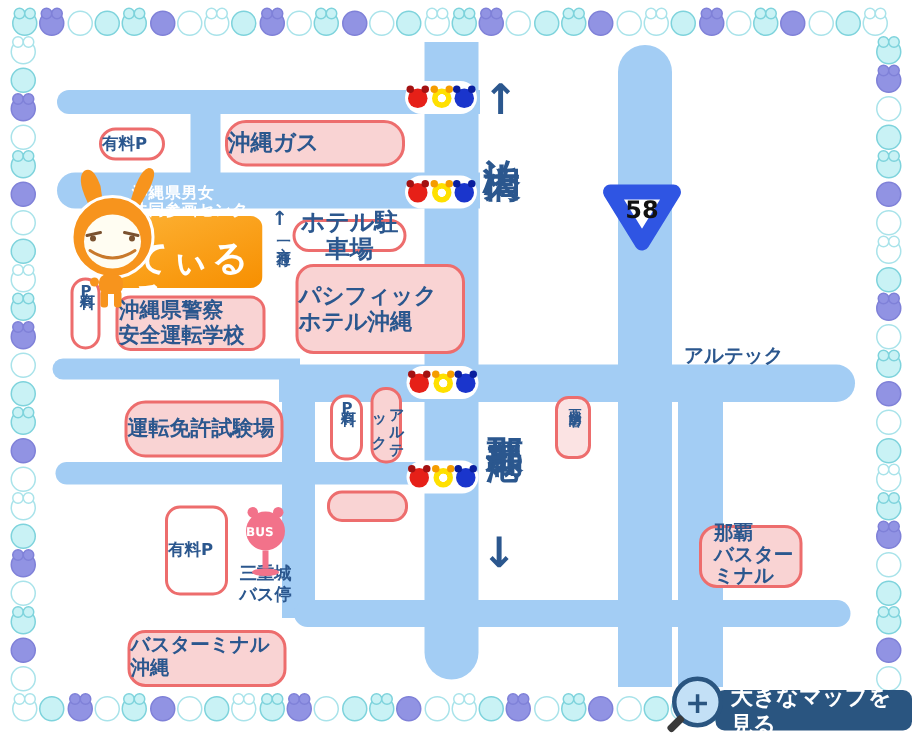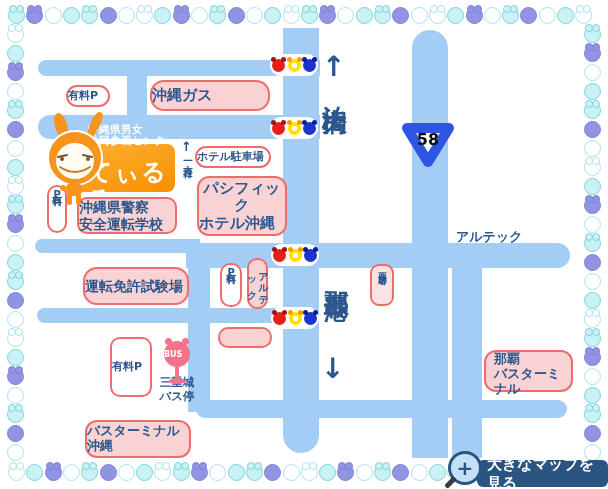--- a/index.html
+++ b/index.html
@@ -125,25 +125,25 @@
 
   <div class="box vtext white" style="left:47px;top:185px;width:20px;height:48px;border-radius:10px;font-size:10px;">
     <span>有料P</span>
   </div>
 
   <div class="box" style="left:77px;top:197px;width:100px;height:37px;border-radius:10px;font-size:14px;">
     <span>沖縄県警察</span>
     <span>安全運転学校</span>
   </div>
 
-  <div class="box white" style="left:195px;top:146px;width:76px;height:22px;border-radius:11px;font-size:11px;">
+  <div class="box white" style="left:195px;top:146px;width:76px;height:22px;border-radius:11px;font-size:16px;">
     <span>ホテル駐車場</span>
   </div>
 
-  <div class="box" style="left:197px;top:176px;width:90px;height:60px;border-radius:12px;font-size:15px;">
+  <div class="box" style="left:197px;top:176px;width:113px;height:60px;border-radius:12px;font-size:15px;">
     <span>パシフィック</span>
     <span>ホテル沖縄</span>
   </div>
 
   <div class="box" style="left:83px;top:267px;width:106px;height:38px;border-radius:14px;font-size:14px;">
     <span>運転免許試験場</span>
   </div>
 
   <div class="box vtext white" style="left:220px;top:263px;width:22px;height:44px;border-radius:10px;font-size:10px;">
     <span>有料P</span>
@@ -169,21 +169,21 @@
       <span>BUS</span>
     </div>
     <div id="bus-pole"></div>
     <div id="bus-base"></div>
   </div>
   <div class="roadtext" style="left:154px;top:376px;width:46px;font-size:11.5px;text-align:center;line-height:1.2;">
     <div>三重城</div>
     <div>バス停</div>
   </div>
 
-  <div class="box" style="left:484px;top:350px;width:89px;height:42px;border-radius:12px;font-size:13px;align-items:flex-start;padding-left:8px;text-align:left;justify-content:space-between;">
+  <div class="box" style="left:466px;top:350px;width:69px;height:42px;border-radius:12px;font-size:13px;align-items:flex-start;padding-left:8px;text-align:left;">
     <span>那覇</span>
     <span>バスターミナル</span>
   </div>
 
   <div class="box" style="left:85px;top:420px;width:106px;height:38px;border-radius:12px;font-size:13px;">
     <span>バスターミナル</span>
     <span>沖縄</span>
   </div>
 
   <div class="signal" style="left:270px;top:54px;">

